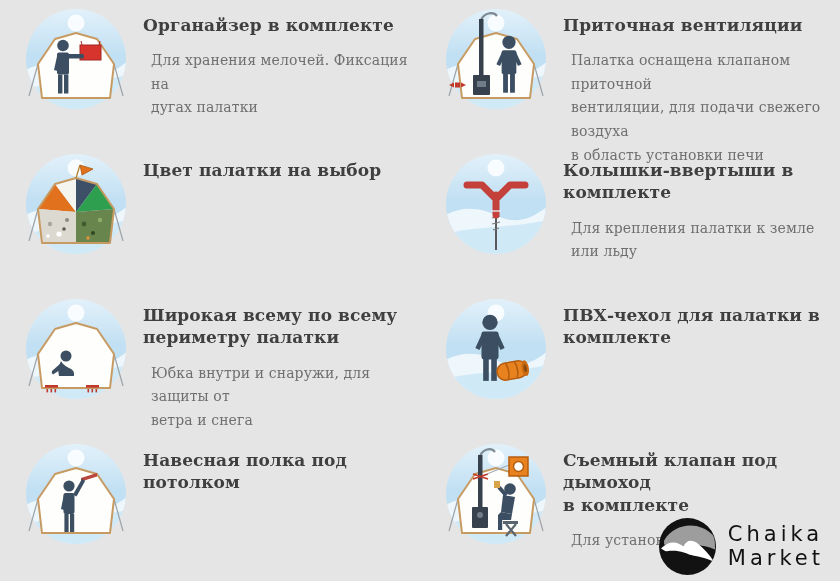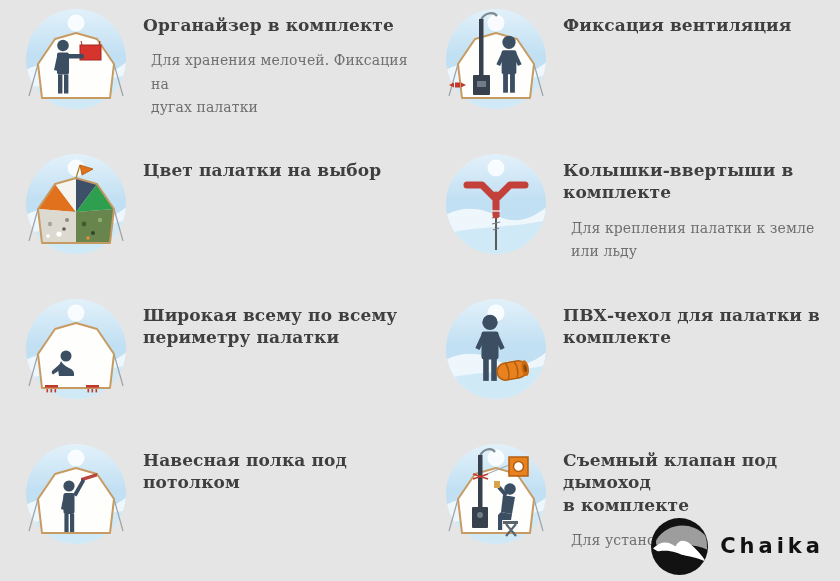--- a/index.html
+++ b/index.html
@@ -24,21 +24,21 @@
     margin:13px 0 0 8px;font-size:14px;line-height:1.68;color:#6f6f6f;
     white-space:pre-line;letter-spacing:0.1px;
   }
   .logo{
     position:absolute;right:16px;bottom:6px;display:flex;align-items:center;
   }
   .logo-mark{width:57px;height:57px;flex:none;}
   .logo-mark svg{display:block;width:57px;height:57px;}
   .logo-text{
     margin-left:12px;font-family:"DejaVu Sans","Liberation Sans",sans-serif;
-    font-weight:bold;color:#121212;font-size:21px;line-height:1.12;letter-spacing:4px;
+    font-weight:normal;color:#121212;font-size:21px;line-height:1.12;letter-spacing:4px;
   }
   .logo-text span{display:block;}
   .defs-holder{position:absolute;width:0;height:0;overflow:hidden;}
 </style>
 </head>
 <body>
 
 <div class="page">
 
   <svg class="defs-holder" aria-hidden="true">
@@ -116,21 +116,24 @@
           <rect x="31" y="72" width="9" height="6" fill="#707c88"></rect>
           <g fill="#c0392b">
             <rect x="9" y="73.5" width="5" height="5"></rect>
             <path d="M3,76 L8,73.5 L8,78.5 Z"></path>
             <path d="M20,76 L15,73.5 L15,78.5 Z"></path>
           </g>
           <use href="#person-stand" transform="translate(63,27) scale(1.05)"></use>
         </svg>
       </div>
       <div class="feature-text">
-        <h3 class="feature-title">Фиксация вентиляция</h3>
+        <h3 class="feature-title">Приточная вентиляции</h3>
+        <p class="feature-desc">Палатка оснащена клапаном приточной
+вентиляции, для подачи свежего воздуха
+в область установки печи</p>
       </div>
     </div>
 
     <div class="feature">
       <div class="icon-badge">
         <svg viewBox="0 0 100 100">
           <use href="#badge"></use>
             <use href="#guys"></use>
           <path d="M12,55 L29,30 L50,58 Z" fill="#e2711d"></path>
           <path d="M29,30 L50,24 L50,58 Z" fill="#f5f5f0"></path>
@@ -194,20 +197,22 @@
             <rect x="60" y="86" width="13" height="2.6"></rect>
             <rect x="61.5" y="90" width="1.6" height="3.4"></rect>
             <rect x="65.5" y="90" width="1.6" height="3.4"></rect>
             <rect x="69.5" y="90" width="1.6" height="3.4"></rect>
           </g>
         </svg>
       </div>
       <div class="feature-text">
         <h3 class="feature-title">Широкая всему по всему
 периметру палатки</h3>
+        <p class="feature-desc">Юбка внутри и снаружи, для защиты от
+ветра и снега</p>
       </div>
     </div>
 
     <div class="feature">
       <div class="icon-badge">
         <svg viewBox="0 0 100 100">
           <use href="#badge"></use>
           <use href="#person-stand" transform="translate(44,16) scale(1.22)"></use>
           <g transform="rotate(-10 66 72)">
             <rect x="51" y="63" width="30" height="17" rx="8.5" fill="#e8821e" stroke="#b55d10" stroke-width="1.5"></rect>
@@ -287,16 +292,17 @@
           </clipPath>
         <g clip-path="url(#logoclip)">
           <path d="M5,22 C16,4 40,3 53,17 C55,21 55,25 55,29 L55,31 C44,26 34,26 28,28 C20,30 12,28 5,26 Z" fill="#9d9d9d"></path>
           <path d="M2,30 C11,21 19,24 24,28 C27,21 33,21 38,25 C44,30 50,36 54,43 C45,38 37,38 31,36 C25,41 16,39 10,35 C7,33 4,31 2,30 Z" fill="#ffffff"></path>
           <path d="M2,34 C14,30 26,33 33,38 C28,42 18,42 10,38 Z" fill="#121212"></path>
         </g>
       </svg>
     </div>
     <div class="logo-text">
       <span>Chaika</span>
+      <span>Market</span>
     </div>
   </div>
 
 </div>
 
 </body></html>

